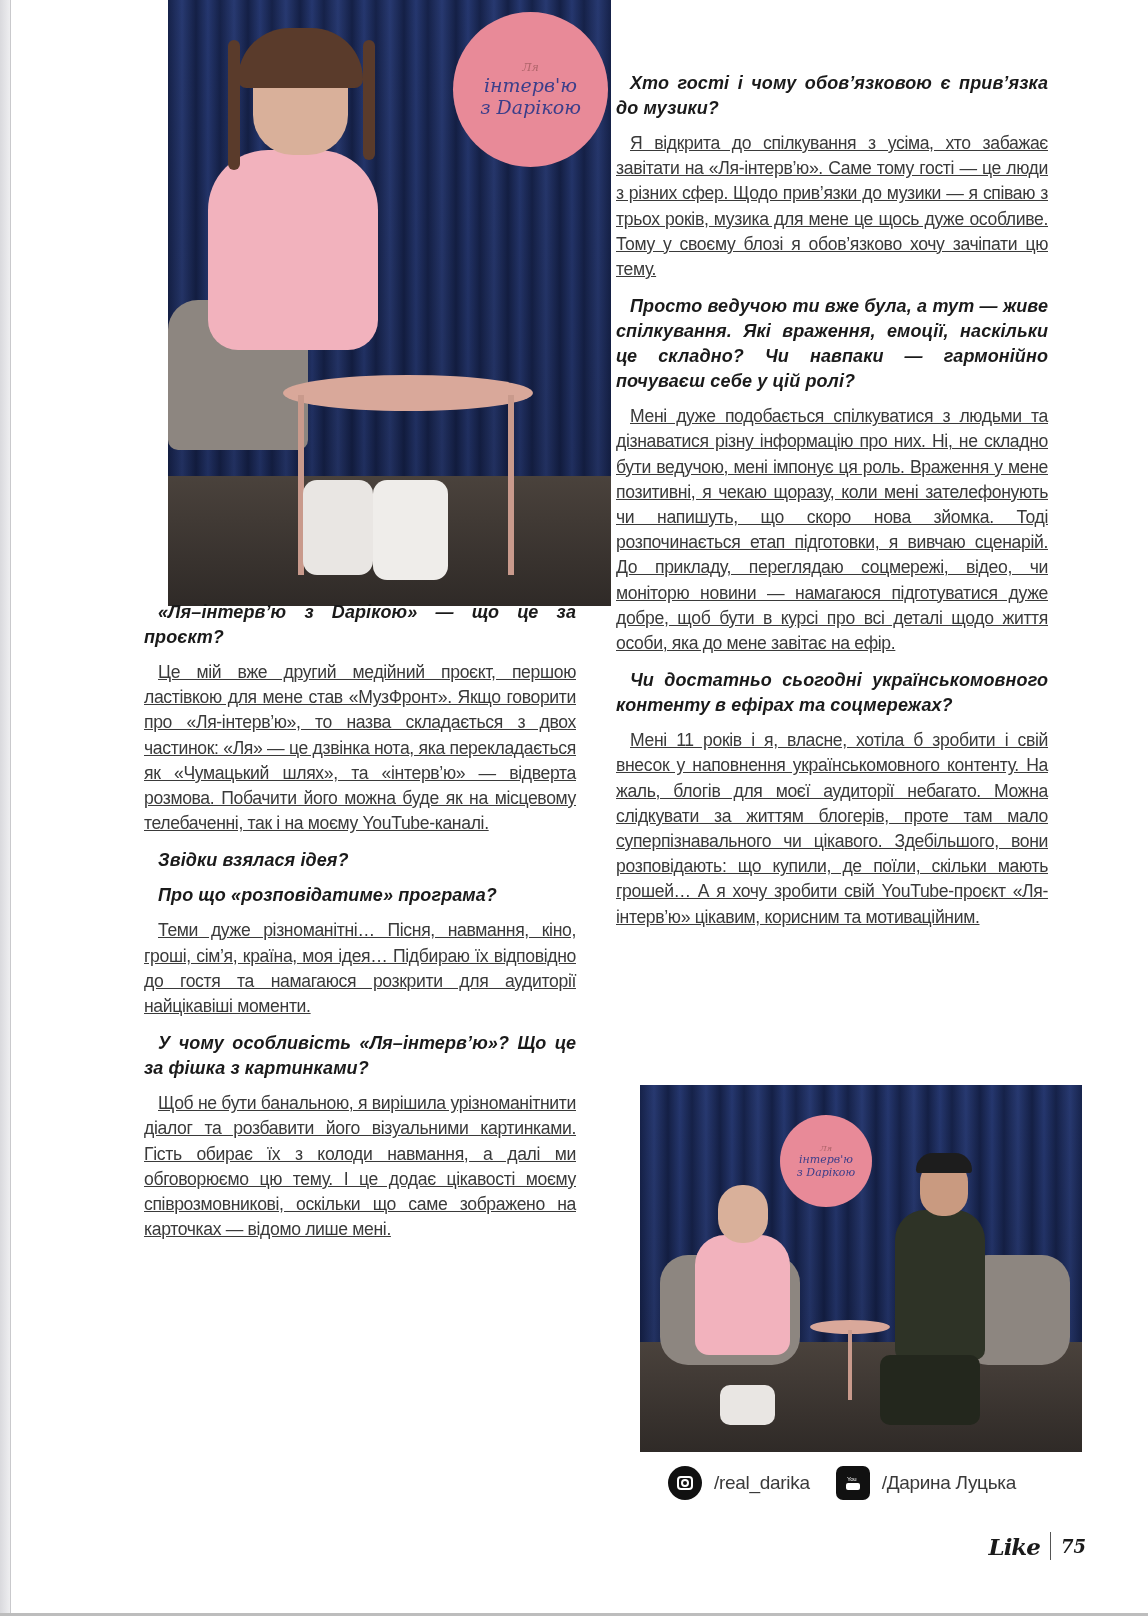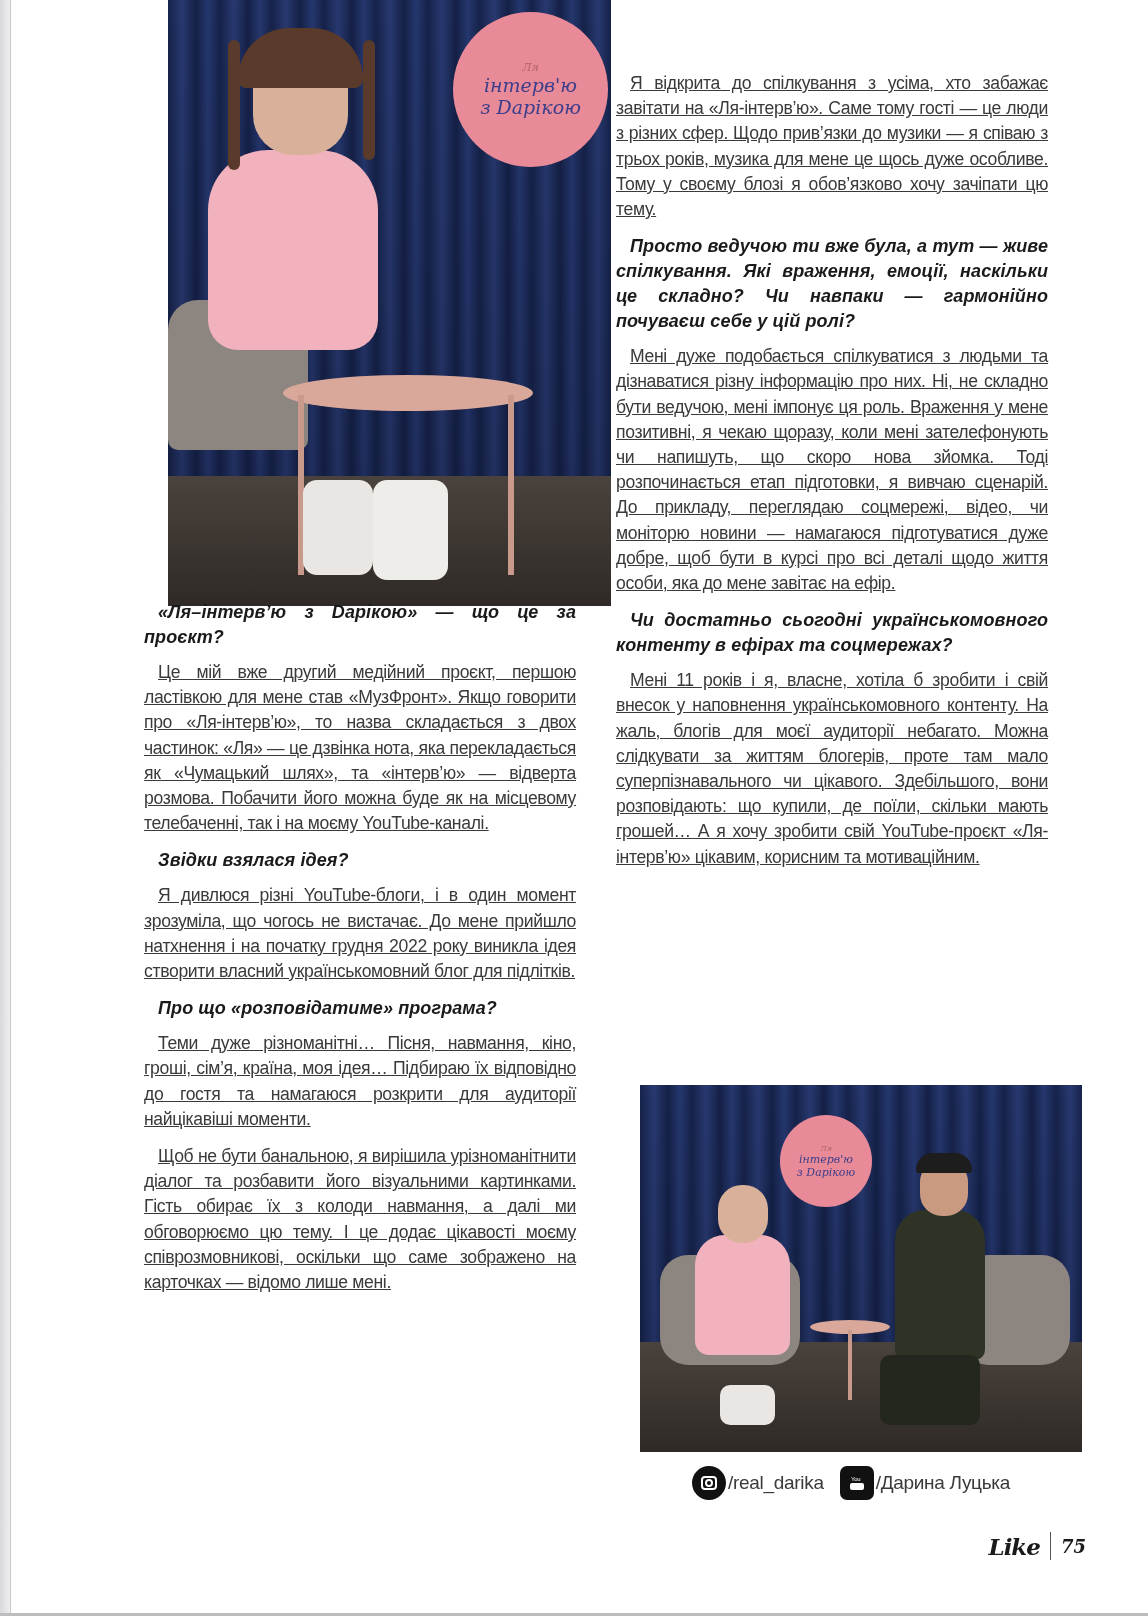--- a/index.html
+++ b/index.html
@@ -47,21 +47,21 @@
     background:linear-gradient(#4a423c,#2f2a27);
   }
   .sign {
     position:absolute; border-radius:50%; background:#e88a98;
     display:flex; flex-direction:column; align-items:center; justify-content:center;
     color:#3b3e8a; font-family:"DejaVu Serif", serif; font-style:italic; text-align:center;
   }
   .sign .small { color:#b0656b; font-size:11px; }
   .person { position:absolute; }
   .social {
-    position:absolute; left:692px; top:1466px; display:flex; align-items:center; gap:2px;
+    position:absolute; left:668px; top:1466px; display:flex; align-items:center; gap:12px;
     font-size:19px; color:#3a3a3a; letter-spacing:-0.3px;
   }
   .social .ic {
     width:34px; height:34px; background:#111; display:flex; align-items:center; justify-content:center;
     color:#fff; font-size:14px;
   }
   .social .ic.round { border-radius:50%; }
   .social .ic.sq { border-radius:7px; }
   .social .handle { margin-right:14px; }
   .footer {
@@ -99,27 +99,28 @@
   <div class="person" style="left:340px; top:395px; width:6px; height:180px; background:#c99a8c;"></div>
 
   <div class="person" style="left:135px; top:480px; width:70px; height:95px; background:#e9e6e3; border-radius:14px;"></div>
   <div class="person" style="left:205px; top:480px; width:75px; height:100px; background:#efedea; border-radius:14px;"></div>
 </div>
 
 <div class="col col-left">
   <p class="q">«Ля–інтерв’ю з Dарікою» — що це за проєкт?</p>
   <p class="a">Це мій вже другий медійний проєкт, першою ластівкою для мене став «МузФронт». Якщо говорити про «Ля-інтерв’ю», то назва складається з двох частинок: «Ля» — це дзвінка нота, яка перекладається як «Чумацький шлях», та «інтерв’ю» — відверта розмова. Побачити його можна буде як на місцевому телебаченні, так і на моєму YouTube-каналі.</p>
   <p class="q">Звідки взялася ідея?</p>
-  <p class="a">Я дивлюся різні YouTube-блоги, і в один момент зрозуміла, що чогось не вистачає. До мене прийшло натхнення і на початку грудня 2022 року виникла ідея створити власний українськомовний блог для підлітків.</p>
   <p class="q">Про що «розповідатиме» програма?</p>
   <p class="a">Теми дуже різноманітні… Пісня, навмання, кіно, гроші, сім’я, країна, моя ідея… Підбираю їх відповідно до гостя та намагаюся розкрити для аудиторії найцікавіші моменти.</p>
+  <p class="q">У чому особливість «Ля–інтерв’ю»? Що це за фішка з картинками?</p>
   <p class="a">Щоб не бути банальною, я вирішила урізноманітнити діалог та розбавити його візуальними картинками. Гість обирає їх з колоди навмання, а далі ми обговорюємо цю тему. І це додає цікавості моєму співрозмовникові, оскільки що саме зображено на карточках — відомо лише мені.</p>
 </div>
 
 <div class="col col-right">
+  <p class="q">Хто гості і чому обов’язковою є прив’язка до музики?</p>
   <p class="a">Я відкрита до спілкування з усіма, хто забажає завітати на «Ля-інтерв’ю». Саме тому гості — це люди з різних сфер. Щодо прив’язки до музики — я співаю з трьох років, музика для мене це щось дуже особливе. Тому у своєму блозі я обов’язково хочу зачіпати цю тему.</p>
   <p class="q">Просто ведучою ти вже була, а тут — живе спілкування. Які враження, емоції, наскільки це складно? Чи навпаки — гармонійно почуваєш себе у цій ролі?</p>
   <p class="a">Мені дуже подобається спілкуватися з людьми та дізнаватися різну інформацію про них. Ні, не складно бути ведучою, мені імпонує ця роль. Враження у мене позитивні, я чекаю щоразу, коли мені зателефонують чи напишуть, що скоро нова зйомка. Тоді розпочинається етап підготовки, я вивчаю сценарій. До прикладу, переглядаю соцмережі, відео, чи моніторю новини — намагаюся підготуватися дуже добре, щоб бути в курсі про всі деталі щодо життя особи, яка до мене завітає на ефір.</p>
   <p class="q">Чи достатньо сьогодні українськомовного контенту в ефірах та соцмережах?</p>
   <p class="a">Мені 11 років і я, власне, хотіла б зробити і свій внесок у наповнення українськомовного контенту. На жаль, блогів для моєї аудиторії небагато. Можна слідкувати за життям блогерів, проте там мало суперпізнавального чи цікавого. Здебільшого, вони розповідають: що купили, де поїли, скільки мають грошей… А я хочу зробити свій YouTube-проєкт «Ля-інтерв’ю» цікавим, корисним та мотиваційним.</p>
 </div>
 
 <div class="photo photo2">
   <div class="curtain"></div>
   <div class="floor" style="height:110px;"></div>

